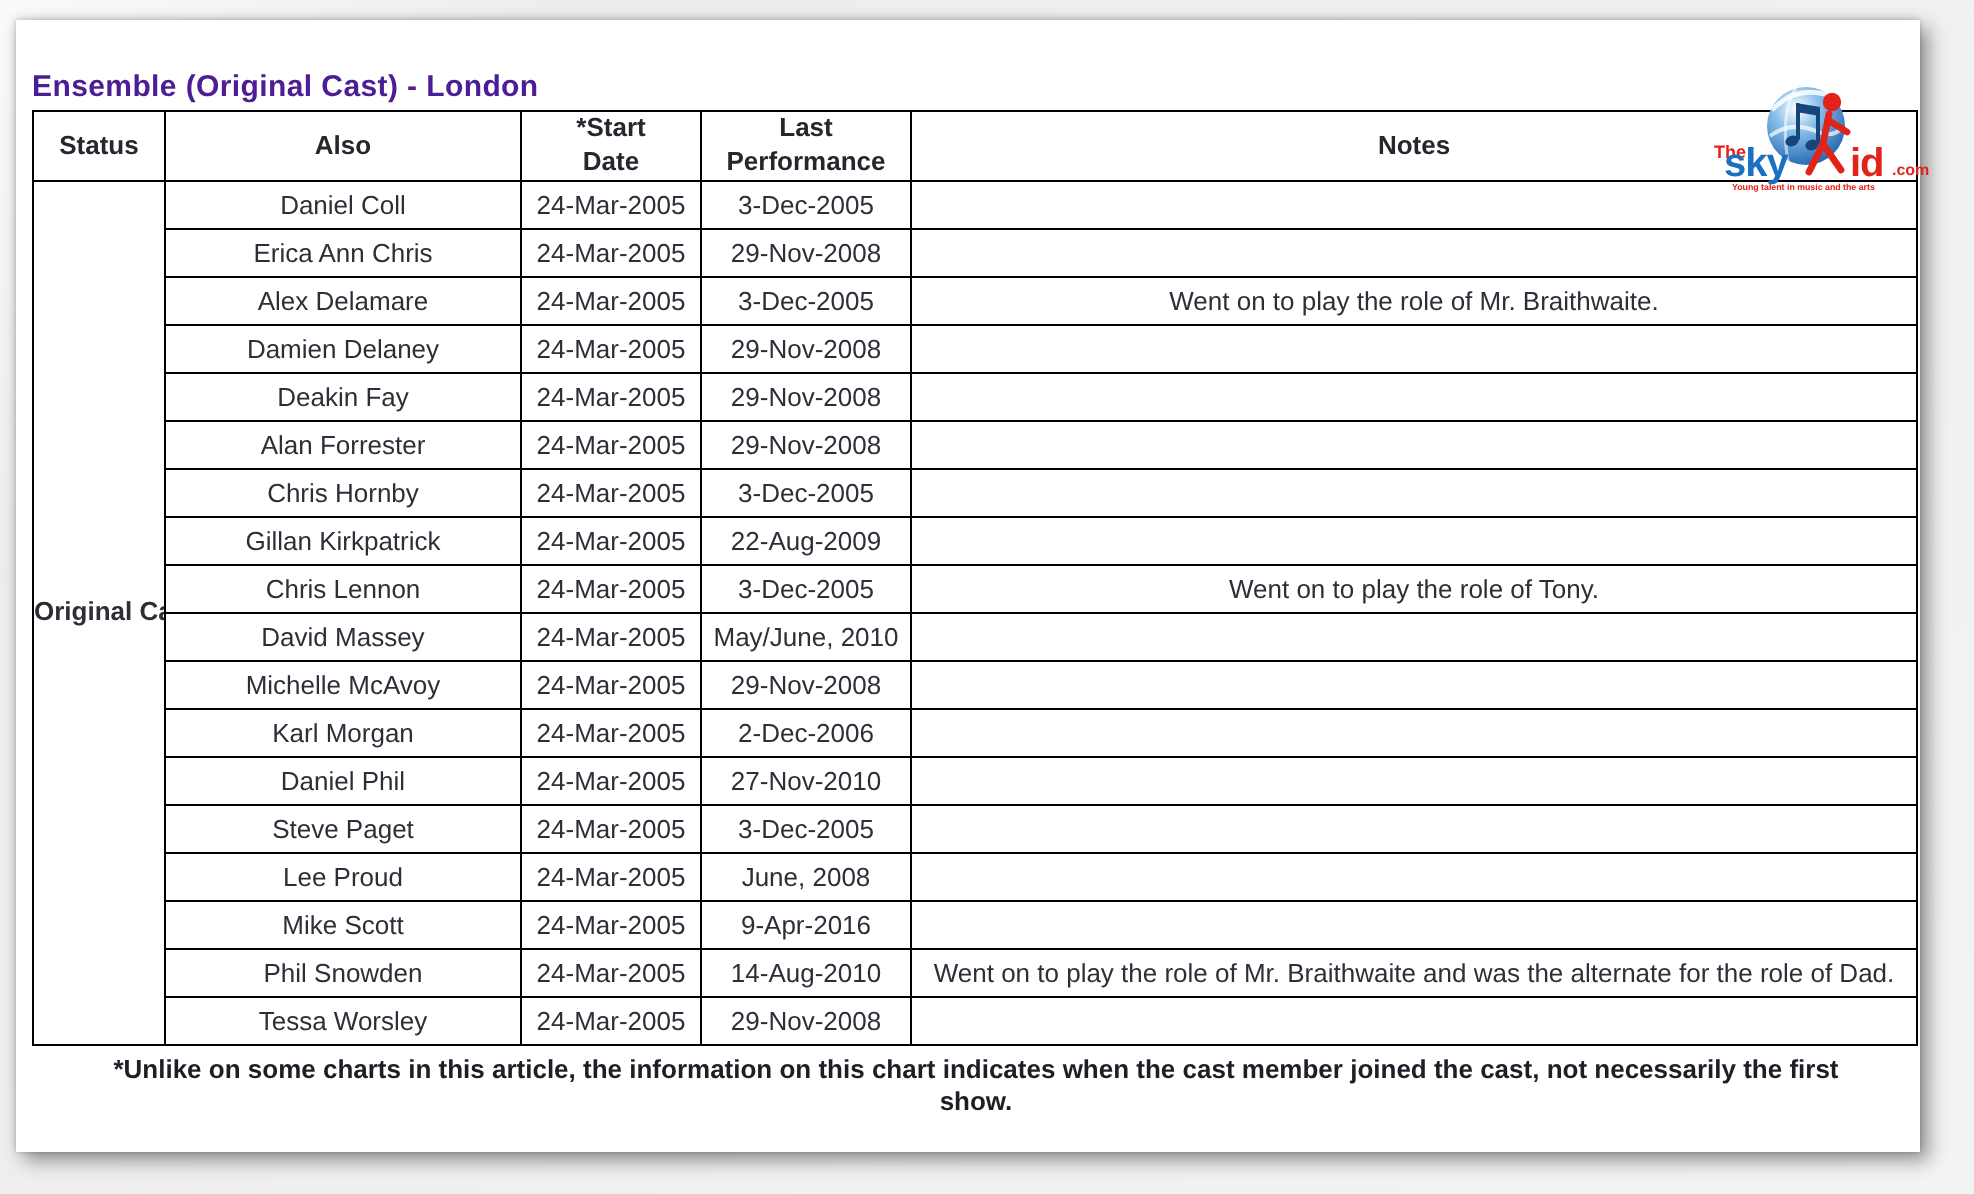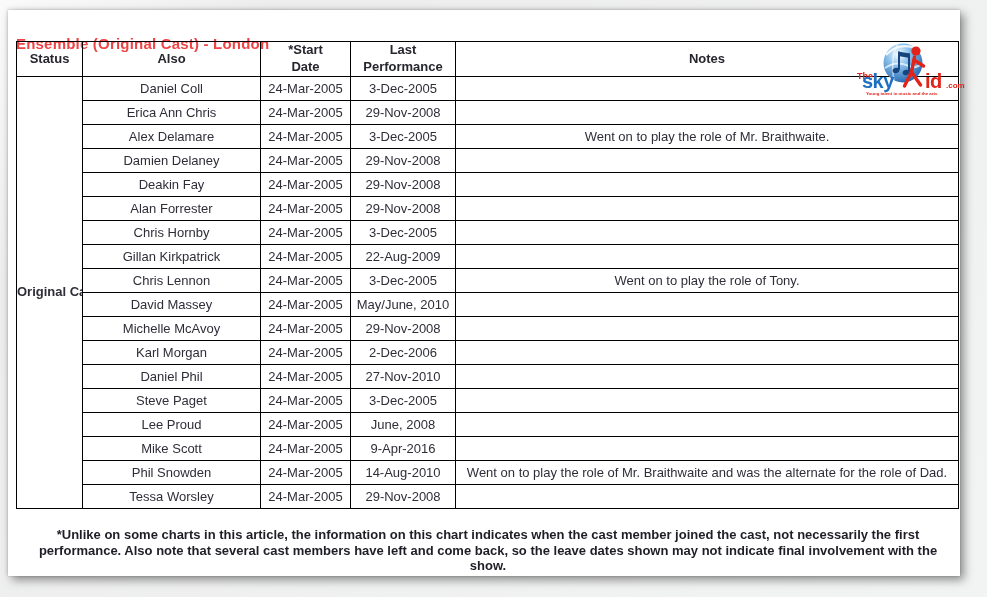--- a/index.html
+++ b/index.html
@@ -7,24 +7,24 @@
     width:987px;height:597px;position:relative;overflow:hidden;
     background:linear-gradient(135deg,#fafafa 0%,#ededee 18%,#f2f3f3 100%);
     font-family:"Liberation Sans",sans-serif;
   }
   .page{
     position:absolute;left:8px;top:10px;width:952px;height:566px;background:#ffffff;
     box-shadow:4px 4px 9px rgba(0,0,0,.42), -1px -1px 4px rgba(0,0,0,.10), 0 0 2px rgba(0,0,0,.15);
   }
   .title{
     position:absolute;left:8px;top:25px;
-    font-size:15px;font-weight:bold;color:#ef4444;letter-spacing:.2px;
+    font-size:15px;font-weight:bold;color:#4c1d95;letter-spacing:.2px;
   }
   table.cast{
-    position:absolute;left:8px;top:31px;width:942px;
+    position:absolute;left:8px;top:45px;width:942px;
     border-collapse:collapse;table-layout:fixed;
   }
   table.cast th,table.cast td{
     border:1px solid #000;padding:0;overflow:hidden;
     font-size:13px;color:#2e2e38;
   }
   table.cast th{
     font-weight:bold;height:34px;line-height:1.3;text-align:center;color:#26262e;
   }
   table.cast td{height:23px;text-align:center;white-space:nowrap;}
@@ -212,17 +212,16 @@
         <path d="M68 24 L77.5 30"></path>
       </g>
     </g>
     <text x="79" y="52" font-size="20" font-weight="bold" letter-spacing="-0.5" fill="#e2231a">id</text>
     <text x="100" y="51.5" font-size="8" font-weight="bold" fill="#e2231a">.com</text>
     <text x="20" y="59" font-size="4.4" font-weight="bold" fill="#e2231a">Young talent in music and the arts</text>
   </svg>
 
   <div class="footnote">
     <div>*Unlike on some charts in this article, the information on this chart indicates when the cast member joined the cast, not necessarily the first</div>
-    <div>performance.  Also note that several cast members have left and come back, so the leave dates shown may not indicate final involvement with the</div>
     <div>show.</div>
   </div>
 
 </div>
 
 </body></html>

